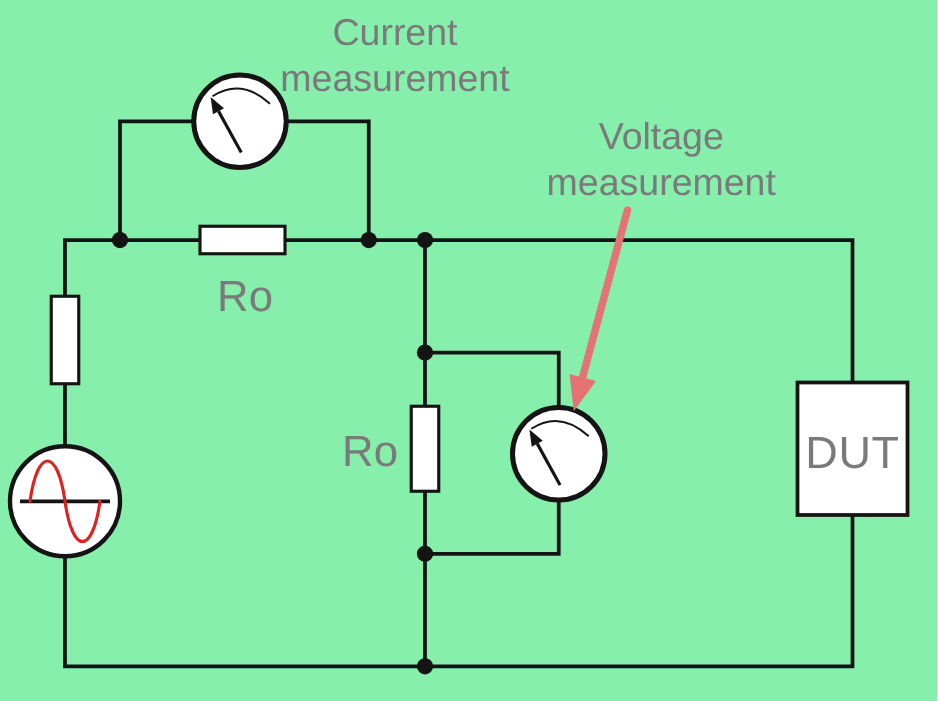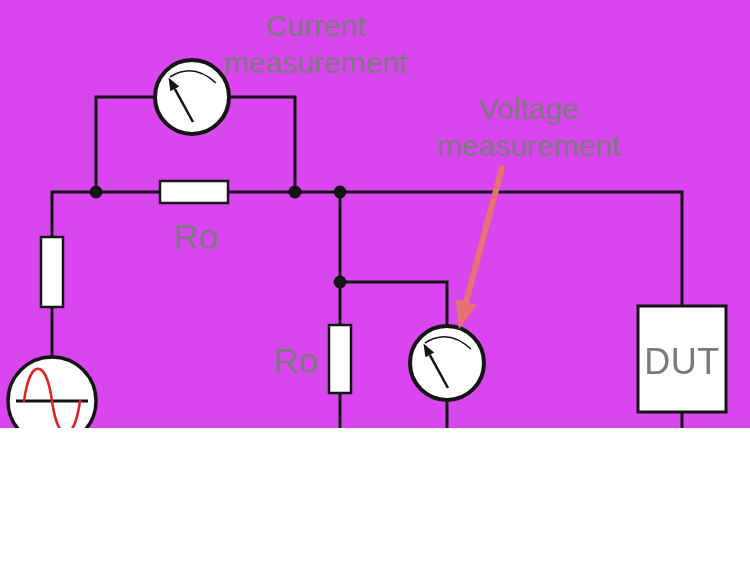--- a/index.html
+++ b/index.html
@@ -3,22 +3,22 @@
 <meta charset="utf-8">
 <style>
   html, body {
     margin: 0;
     padding: 0;
     background: #ffffff;
   }
   .stage {
     position: relative;
     width: 750px;
-    height: 428px;
-    background: #d946ef;
+    height: 561px;
+    background: #86efac;
     overflow: hidden;
     font-family: "Liberation Sans", sans-serif;
   }
   svg { display: block; }
   .wire {
     fill: none;
     stroke: #141414;
     stroke-width: 3;
   }
   .comp {

